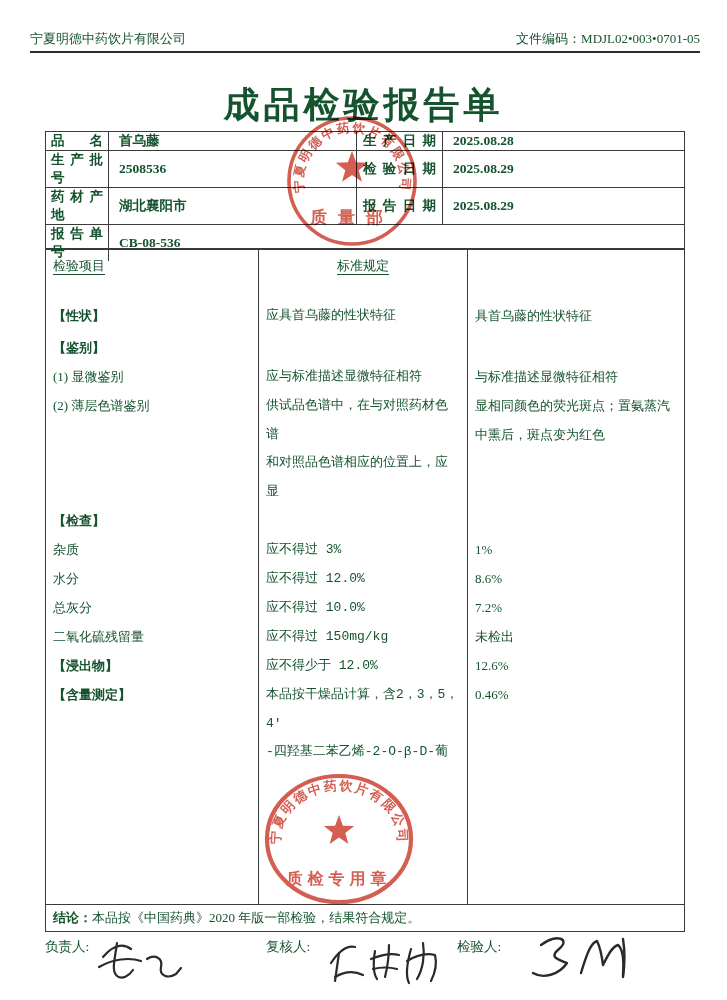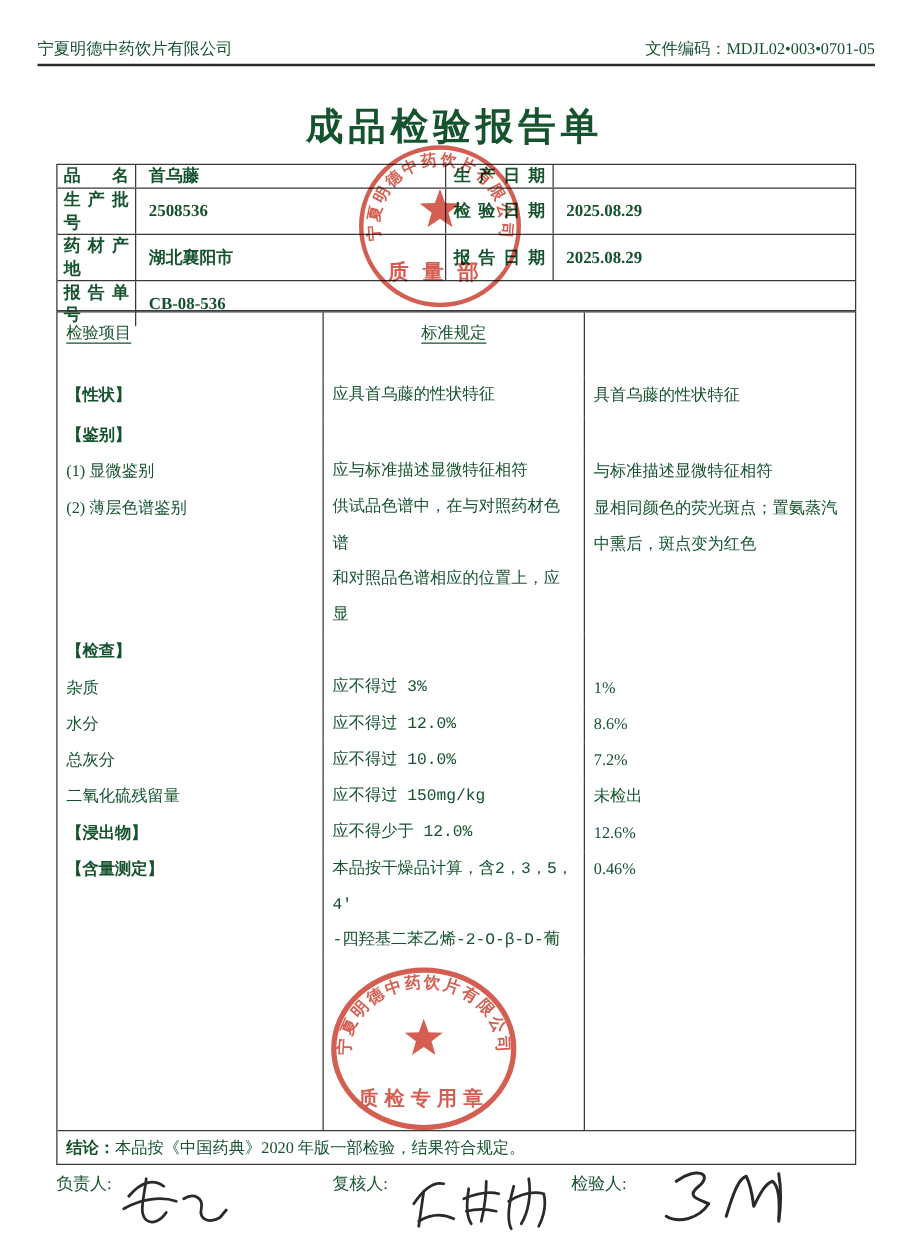--- a/index.html
+++ b/index.html
@@ -7,21 +7,21 @@
     position:relative; width:727px; height:1000px; background:#ffffff;
     font-family:"Liberation Serif","DejaVu Serif",serif; color:#14532d;
     overflow:hidden;
   }
   
   .top-header { position:absolute; top:30px; left:30px; width:670px;
     display:flex; justify-content:space-between; font-size:13px; }
   .header-rule { position:absolute; top:51px; left:30px; width:670px; height:2px;
     background:#2b2b2b; }
   .doc-title { position:absolute; top:81px; left:0; width:100%; text-align:center;
-    font-size:30px; font-weight:bold; letter-spacing:4px; }
+    font-size:36px; font-weight:bold; letter-spacing:4px; }
 
   
   .info-table { position:absolute; left:45px; top:131px; width:640px; height:118px;
     border:1px solid #3a3a3a; box-sizing:border-box; font-size:13.5px;
     display:flex; flex-direction:column; }
   .info-row { display:flex; flex:1; border-bottom:1px solid #3a3a3a; }
   .info-row:last-child { border-bottom:none; }
   .ic { box-sizing:border-box; display:flex; align-items:center; overflow:hidden;font-weight:bold; }
   .ic-label  { width:63px;  border-right:1px solid #3a3a3a; padding:0 5px; }
   .ic-val1   { width:248px; border-right:1px solid #3a3a3a; padding:0 10px; }
@@ -82,20 +82,21 @@
 
   <div class="info-table">
     <div class="info-row">
       <div class="ic ic-label">
           <span class="jtext">品 名</span>
         </div>
       <div class="ic ic-val1">首乌藤</div>
       <div class="ic ic-label2">
           <span class="jtext">生产日期</span>
         </div>
+      <div class="ic ic-val2">2025.08.28</div>
     </div>
     <div class="info-row">
       <div class="ic ic-label">
           <span class="jtext">生产批号</span>
         </div>
       <div class="ic ic-val1">2508536</div>
       <div class="ic ic-label2">
           <span class="jtext">检验日期</span>
         </div>
       <div class="ic ic-val2">2025.08.29</div>

